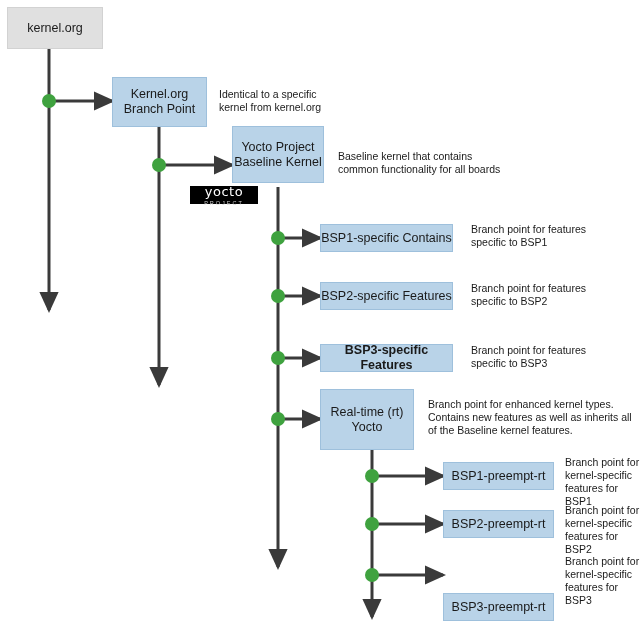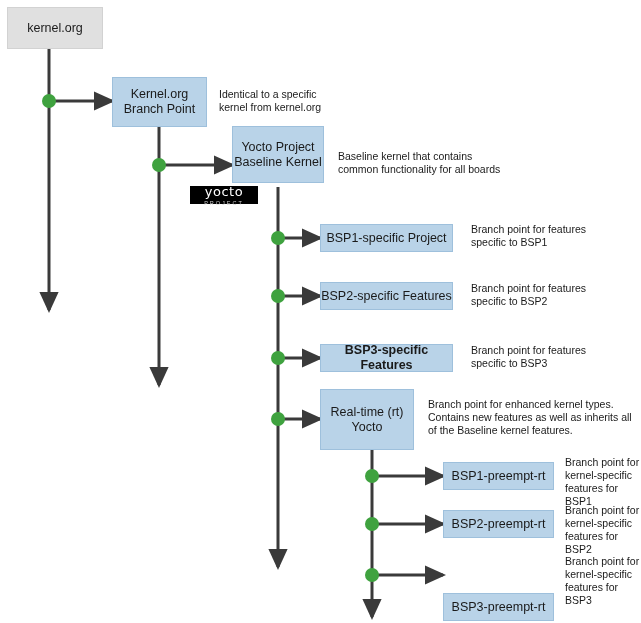--- a/index.html
+++ b/index.html
@@ -137,21 +137,21 @@
     <span>Yocto Project
 Baseline Kernel</span>
   </div>
 
   <div class="logo" style="left:190px; top:186px; width:68px; height:18px;">
     <span class="logo-main">yocto</span>
     <span class="logo-sub">PROJECT</span>
   </div>
 
   <div class="node" style="left:320px; top:224px; width:133px; height:28px;">
-    <span>BSP1-specific Project</span>
+    <span>BSP1-specific Contains</span>
   </div>
 
   <div class="node" style="left:320px; top:282px; width:133px; height:28px;">
     <span>BSP2-specific Features</span>
   </div>
 
   <div class="node" style="left:320px; top:344px; width:133px; height:28px;font-weight:bold;">
     <span>BSP3-specific Features</span>
   </div>
 

